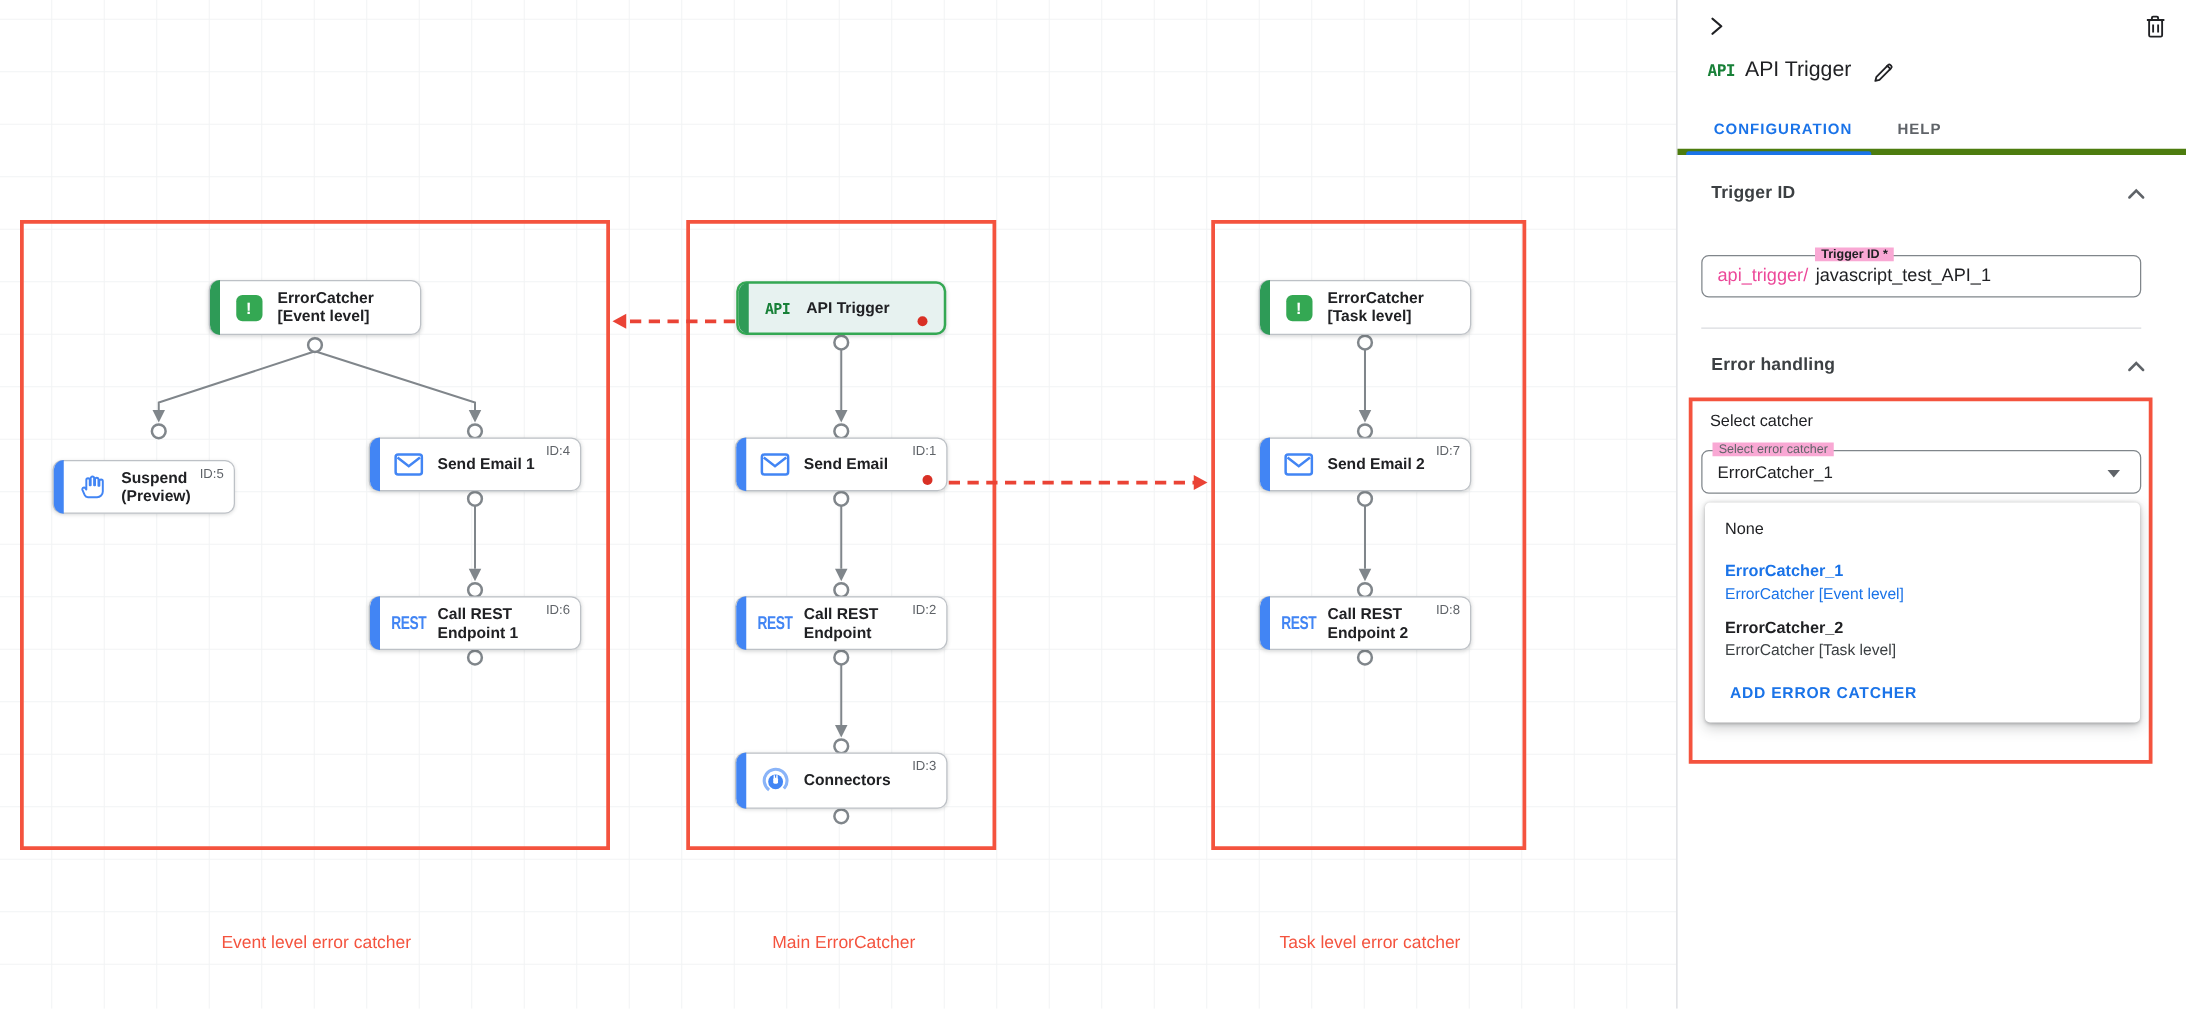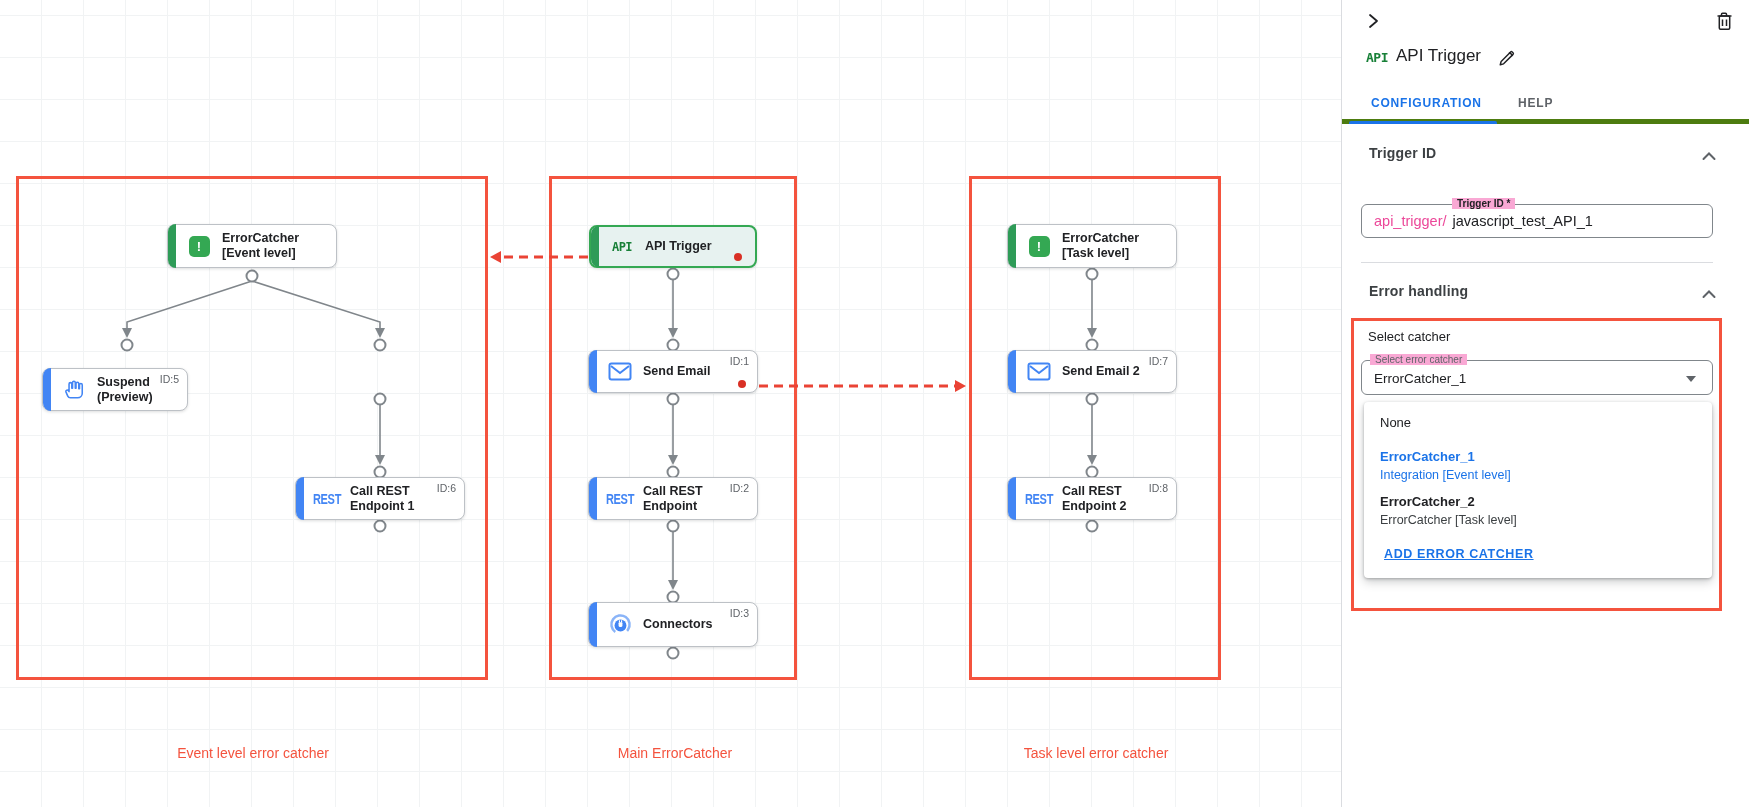--- a/index.html
+++ b/index.html
@@ -75,21 +75,21 @@
   #ec-redbox { position:absolute; left:9px; top:318px; width:371px; height:293px;
     border:3px solid #f4533e; }
   #ec-menu { position:absolute; left:22px; top:402px; width:348px; height:176px;
     background:#fff; border-radius:4px; box-shadow:0 1px 3px rgba(60,64,67,.35),
     0 4px 10px rgba(60,64,67,.25); z-index:5;text-align:right; }
   .menu-item { position:absolute; left:16px; font-size:13px; color:#202124; }
   .menu-item.blue, .menu-sub.blue { color:#1a73e8; }
   .menu-sub { position:absolute; left:16px; font-size:12.5px; color:#3c4043; }
   .menu-name { font-weight:bold; }
   .add-btn { position:absolute; left:20px; font-size:12.5px; font-weight:bold;
-    letter-spacing:.6px; color:#1a73e8;text-decoration:underline; }
+    letter-spacing:.6px; color:#1a73e8; }
 
   .icon-btn { cursor:pointer; }
 </style>
 </head>
 <body>
 
 <div id="app">
 
   <div id="canvas">
 
@@ -175,20 +175,33 @@
           <path d="M8 21c-1.2 0-2.3-.7-2.8-1.8l-2-4.6c-.3-.8.1-1.6.9-1.9.6-.2 1.2 0 1.6.5l.9 1.1V6c0-.8.7-1.5 1.5-1.5S9.6 5.2 9.6 6v4.6h.8V4.5c0-.8.7-1.5 1.5-1.5s1.5.7 1.5 1.5v6.1h.8V5.5c0-.8.7-1.5 1.5-1.5S17.2 4.7 17.2 5.5v5.6h.8V7c0-.8.7-1.5 1.5-1.5S21 6.2 21 7v9c0 2.8-2.2 5-5 5H8z"></path>
         </svg>
       </span>
       <span class="ntext">
         <div>Suspend</div>
         <div>(Preview)</div>
       </span>
       <span class="nid">ID:5</span>
     </div>
 
+    <div class="node" style="left:295px;top:350px;width:170px;height:43px">
+      <span class="bar"></span>
+      <span class="nicon">
+        <svg width="24" height="19" viewBox="0 0 24 19" fill="none" stroke="#4285f4" stroke-width="2">
+          <rect x="1.5" y="1.5" width="21" height="16" rx="2"></rect>
+          <path d="M3 4 L12 11 L21 4"></path>
+        </svg>
+      </span>
+      <span class="ntext">
+        <div>Send Email 1</div>
+      </span>
+      <span class="nid">ID:4</span>
+    </div>
 
     <div class="node" style="left:295px;top:477px;width:170px;height:43px">
       <span class="bar"></span>
       <span class="nicon">
         <span class="rest-icon">REST</span>
       </span>
       <span class="ntext">
         <div>Call REST</div>
         <div>Endpoint 1</div>
       </span>
@@ -347,19 +360,19 @@
 
     <div class="mfield" style="top:360px;height:35px">
       <span class="mlabel gray" style="left:8px">Select error catcher</span>
       <span class="mvalue" style="font-size:13.5px">ErrorCatcher_1</span>
       <span class="sel-arrow"></span>
     </div>
 
     <div id="ec-menu">
       <span class="menu-item" style="top:13px">None</span>
       <span class="menu-item blue menu-name" style="top:47px">ErrorCatcher_1</span>
-      <span class="menu-sub blue" style="top:66px">Integration [Event level]</span>
+      <span class="menu-sub blue" style="top:66px">ErrorCatcher [Event level]</span>
       <span class="menu-item menu-name" style="top:92px">ErrorCatcher_2</span>
       <span class="menu-sub" style="top:111px">ErrorCatcher [Task level]</span>
       <span class="add-btn" style="top:145px">ADD ERROR CATCHER</span>
     </div>
   </div>
 </div>
 
 </body></html>

